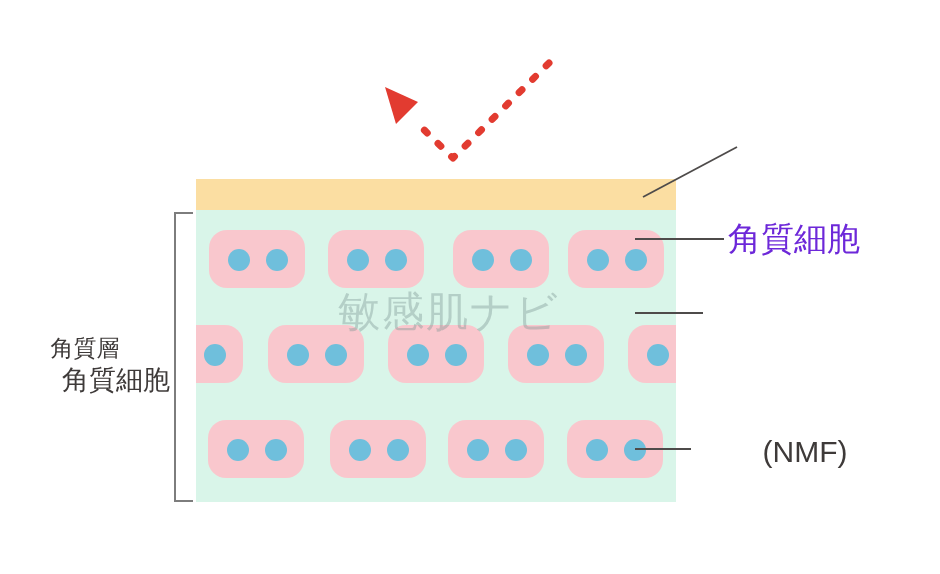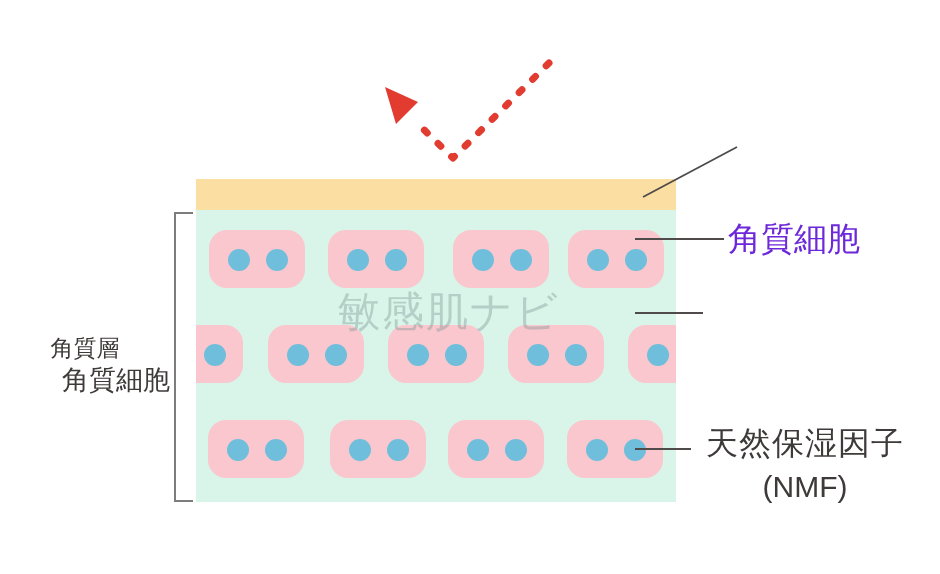--- a/index.html
+++ b/index.html
@@ -124,21 +124,20 @@
     <polygon points="385,87 418,102 396,124" fill="#E23B30"></polygon>
     <polyline points="193,213 175,213 175,501 193,501" fill="none" stroke-width="2" stroke="#7D7D7D"></polyline>
     <line x1="643" y1="197" x2="737" y2="147" stroke-width="1.8" stroke="#4E4B4A"></line>
     <line x1="635" y1="239" x2="724" y2="239" stroke-width="1.8" stroke="#4E4B4A"></line>
     <line x1="635" y1="313" x2="703" y2="313" stroke-width="1.8" stroke="#4E4B4A"></line>
     <line x1="635" y1="449" x2="691" y2="449" stroke-width="1.8" stroke="#4E4B4A"></line>
   </svg>
 
   <div class="label label-corneocyte" style="color: #6d28d9; text-align: right;">角質細胞</div>
   <div class="label label-nmf">
-    <span class="nmf-line1" style="color: rgb(62, 58, 57);">天然保湿因子</span>
     <span class="nmf-line2" style="color: rgb(62, 58, 57);">(NMF)</span>
   </div>
 
   <div class="label label-left">
     <span class="sc-line1" style="color: rgb(62, 58, 57);">角質層</span>
     <span class="sc-line2" style="color: rgb(62, 58, 57);">角質細胞</span>
   </div>
 
 </div>
 

